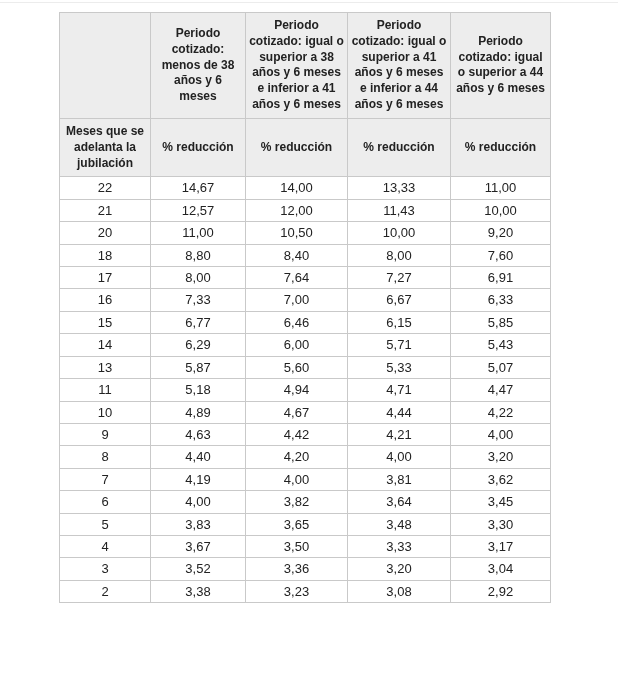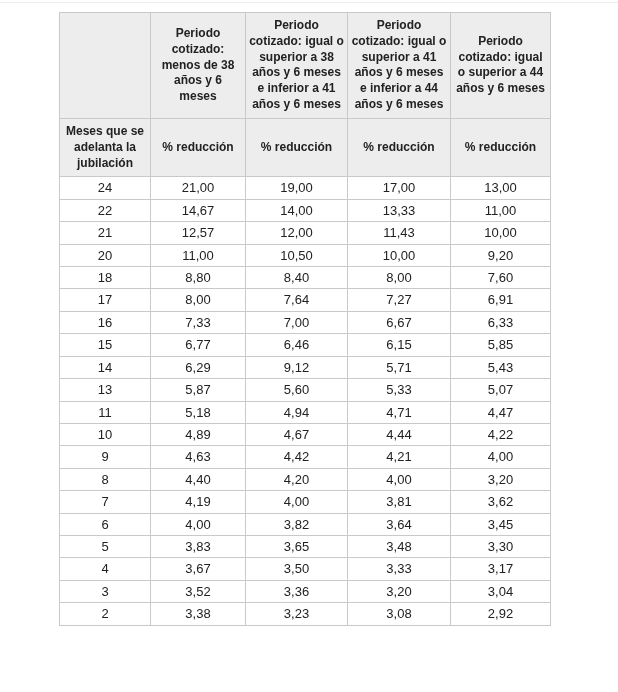--- a/index.html
+++ b/index.html
@@ -79,27 +79,20 @@
     <tr class="sub-row">
       <th>Meses que se adelanta la jubilación</th>
       <th>% reducción</th>
       <th>% reducción</th>
       <th>% reducción</th>
       <th>% reducción</th>
     </tr>
   </thead>
   <tbody>
       <tr>
-        <td>24</td>
-        <td>21,00</td>
-        <td>19,00</td>
-        <td>17,00</td>
-        <td>13,00</td>
-      </tr>
-      <tr>
         <td>22</td>
         <td>14,67</td>
         <td>14,00</td>
         <td>13,33</td>
         <td>11,00</td>
       </tr>
       <tr>
         <td>21</td>
         <td>12,57</td>
         <td>12,00</td>
@@ -137,21 +130,21 @@
       <tr>
         <td>15</td>
         <td>6,77</td>
         <td>6,46</td>
         <td>6,15</td>
         <td>5,85</td>
       </tr>
       <tr>
         <td>14</td>
         <td>6,29</td>
-        <td>9,12</td>
+        <td>6,00</td>
         <td>5,71</td>
         <td>5,43</td>
       </tr>
       <tr>
         <td>13</td>
         <td>5,87</td>
         <td>5,60</td>
         <td>5,33</td>
         <td>5,07</td>
       </tr>

